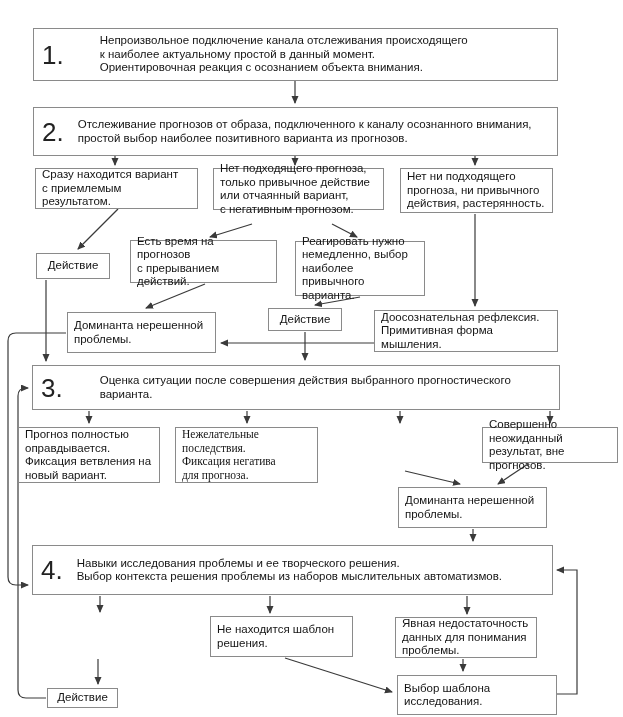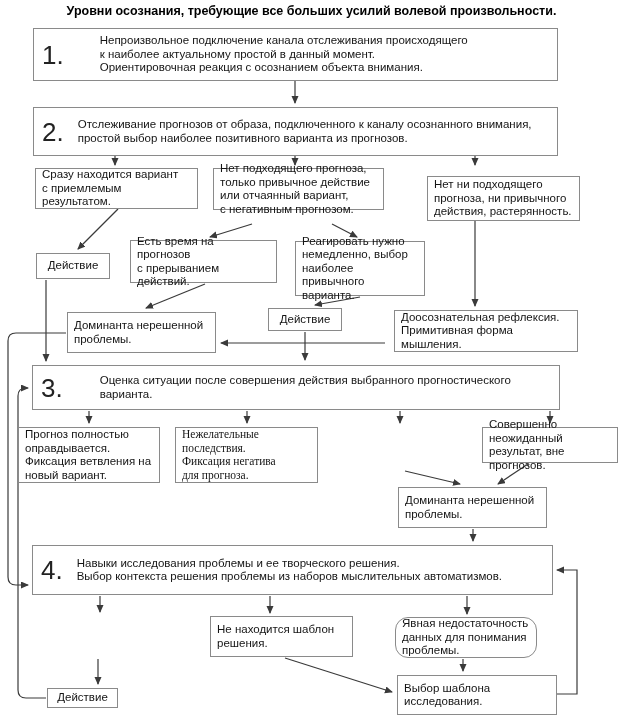--- a/index.html
+++ b/index.html
@@ -22,21 +22,20 @@
   #title{
     position:absolute;top:4px;left:0;width:100%;text-align:center;z-index:2;
     font-size:12.5px;font-weight:bold;color:#000;background:transparent;
   }
 </style>
 </head>
 <body>
 
 <div id="stage">
 
-  <div id="title">Уровни осознания, требующие все больших усилий волевой произвольности.</div>
 
   <svg id="wires" viewBox="0 0 623 717" xmlns="http://www.w3.org/2000/svg">
     <defs>
       <marker id="ah" markerWidth="9" markerHeight="8" refX="7" refY="3.5" orient="auto" markerUnits="userSpaceOnUse">
         <path d="M0,0 L8,3.5 L0,7 Z" fill="#3a3a3a"></path>
       </marker>
     </defs>
     <g stroke="#3a3a3a" stroke-width="1.2" fill="none">
       <path d="M295,81 V103" marker-end="url(#ah)"></path>
       <path d="M115,156 V165" marker-end="url(#ah)"></path>
@@ -88,21 +87,21 @@
 с приемлемым результатом.</span>
   </div>
 
   <div class="node" style="left:213px;top:168px;width:171px;height:42px;">
     <span>Нет подходящего прогноза,
 только привычное действие
 или отчаянный вариант,
 с негативным прогнозом.</span>
   </div>
 
-  <div class="node" style="left:400px;top:176px;width:153px;height:45px;margin-left:27px;">
+  <div class="node" style="left:400px;top:168px;width:153px;height:45px;">
     <span>Нет ни подходящего
 прогноза, ни привычного
 действия, растерянность.</span>
   </div>
 
   <div class="node center" style="left:36px;top:253px;width:74px;height:26px;">
     <span>Действие</span>
   </div>
 
   <div class="node" style="left:130px;top:240px;width:147px;height:43px;">
@@ -119,21 +118,21 @@
 
   <div class="node" style="left:67px;top:312px;width:149px;height:41px;">
     <span>Доминанта нерешенной
 проблемы.</span>
   </div>
 
   <div class="node center" style="left:268px;top:308px;width:74px;height:23px;">
     <span>Действие</span>
   </div>
 
-  <div class="node" style="left:394px;top:310px;width:184px;height:42px;">
+  <div class="node" style="left:374px;top:310px;width:184px;height:42px;">
     <span>Доосознательная рефлексия.
 Примитивная форма
 мышления.</span>
   </div>
 
   <div class="node lvl" style="left:32px;top:365px;width:528px;height:45px;">
     <span class="num">3.</span>
     <span class="lvltext" style="margin-left:12px;padding-left:25px;">Оценка ситуации после совершения действия выбранного прогностического варианта.</span>
   </div>
 
@@ -167,21 +166,21 @@
     <span class="lvltext" style="margin-left:14px;">Навыки исследования проблемы и ее творческого решения.
 Выбор контекста решения проблемы из наборов мыслительных автоматизмов.</span>
   </div>
 
 
   <div class="node" style="left:210px;top:616px;width:143px;height:41px;">
     <span>Не находится шаблон
 решения.</span>
   </div>
 
-  <div class="node" style="left:395px;top:617px;width:142px;height:41px;border-radius:13px;">
+  <div class="node" style="left:395px;top:617px;width:142px;height:41px;">
     <span>Явная недостаточность
 данных для понимания
 проблемы.</span>
   </div>
 
   <div class="node" style="left:397px;top:675px;width:160px;height:40px;">
     <span>Выбор шаблона
 исследования.</span>
   </div>
 

